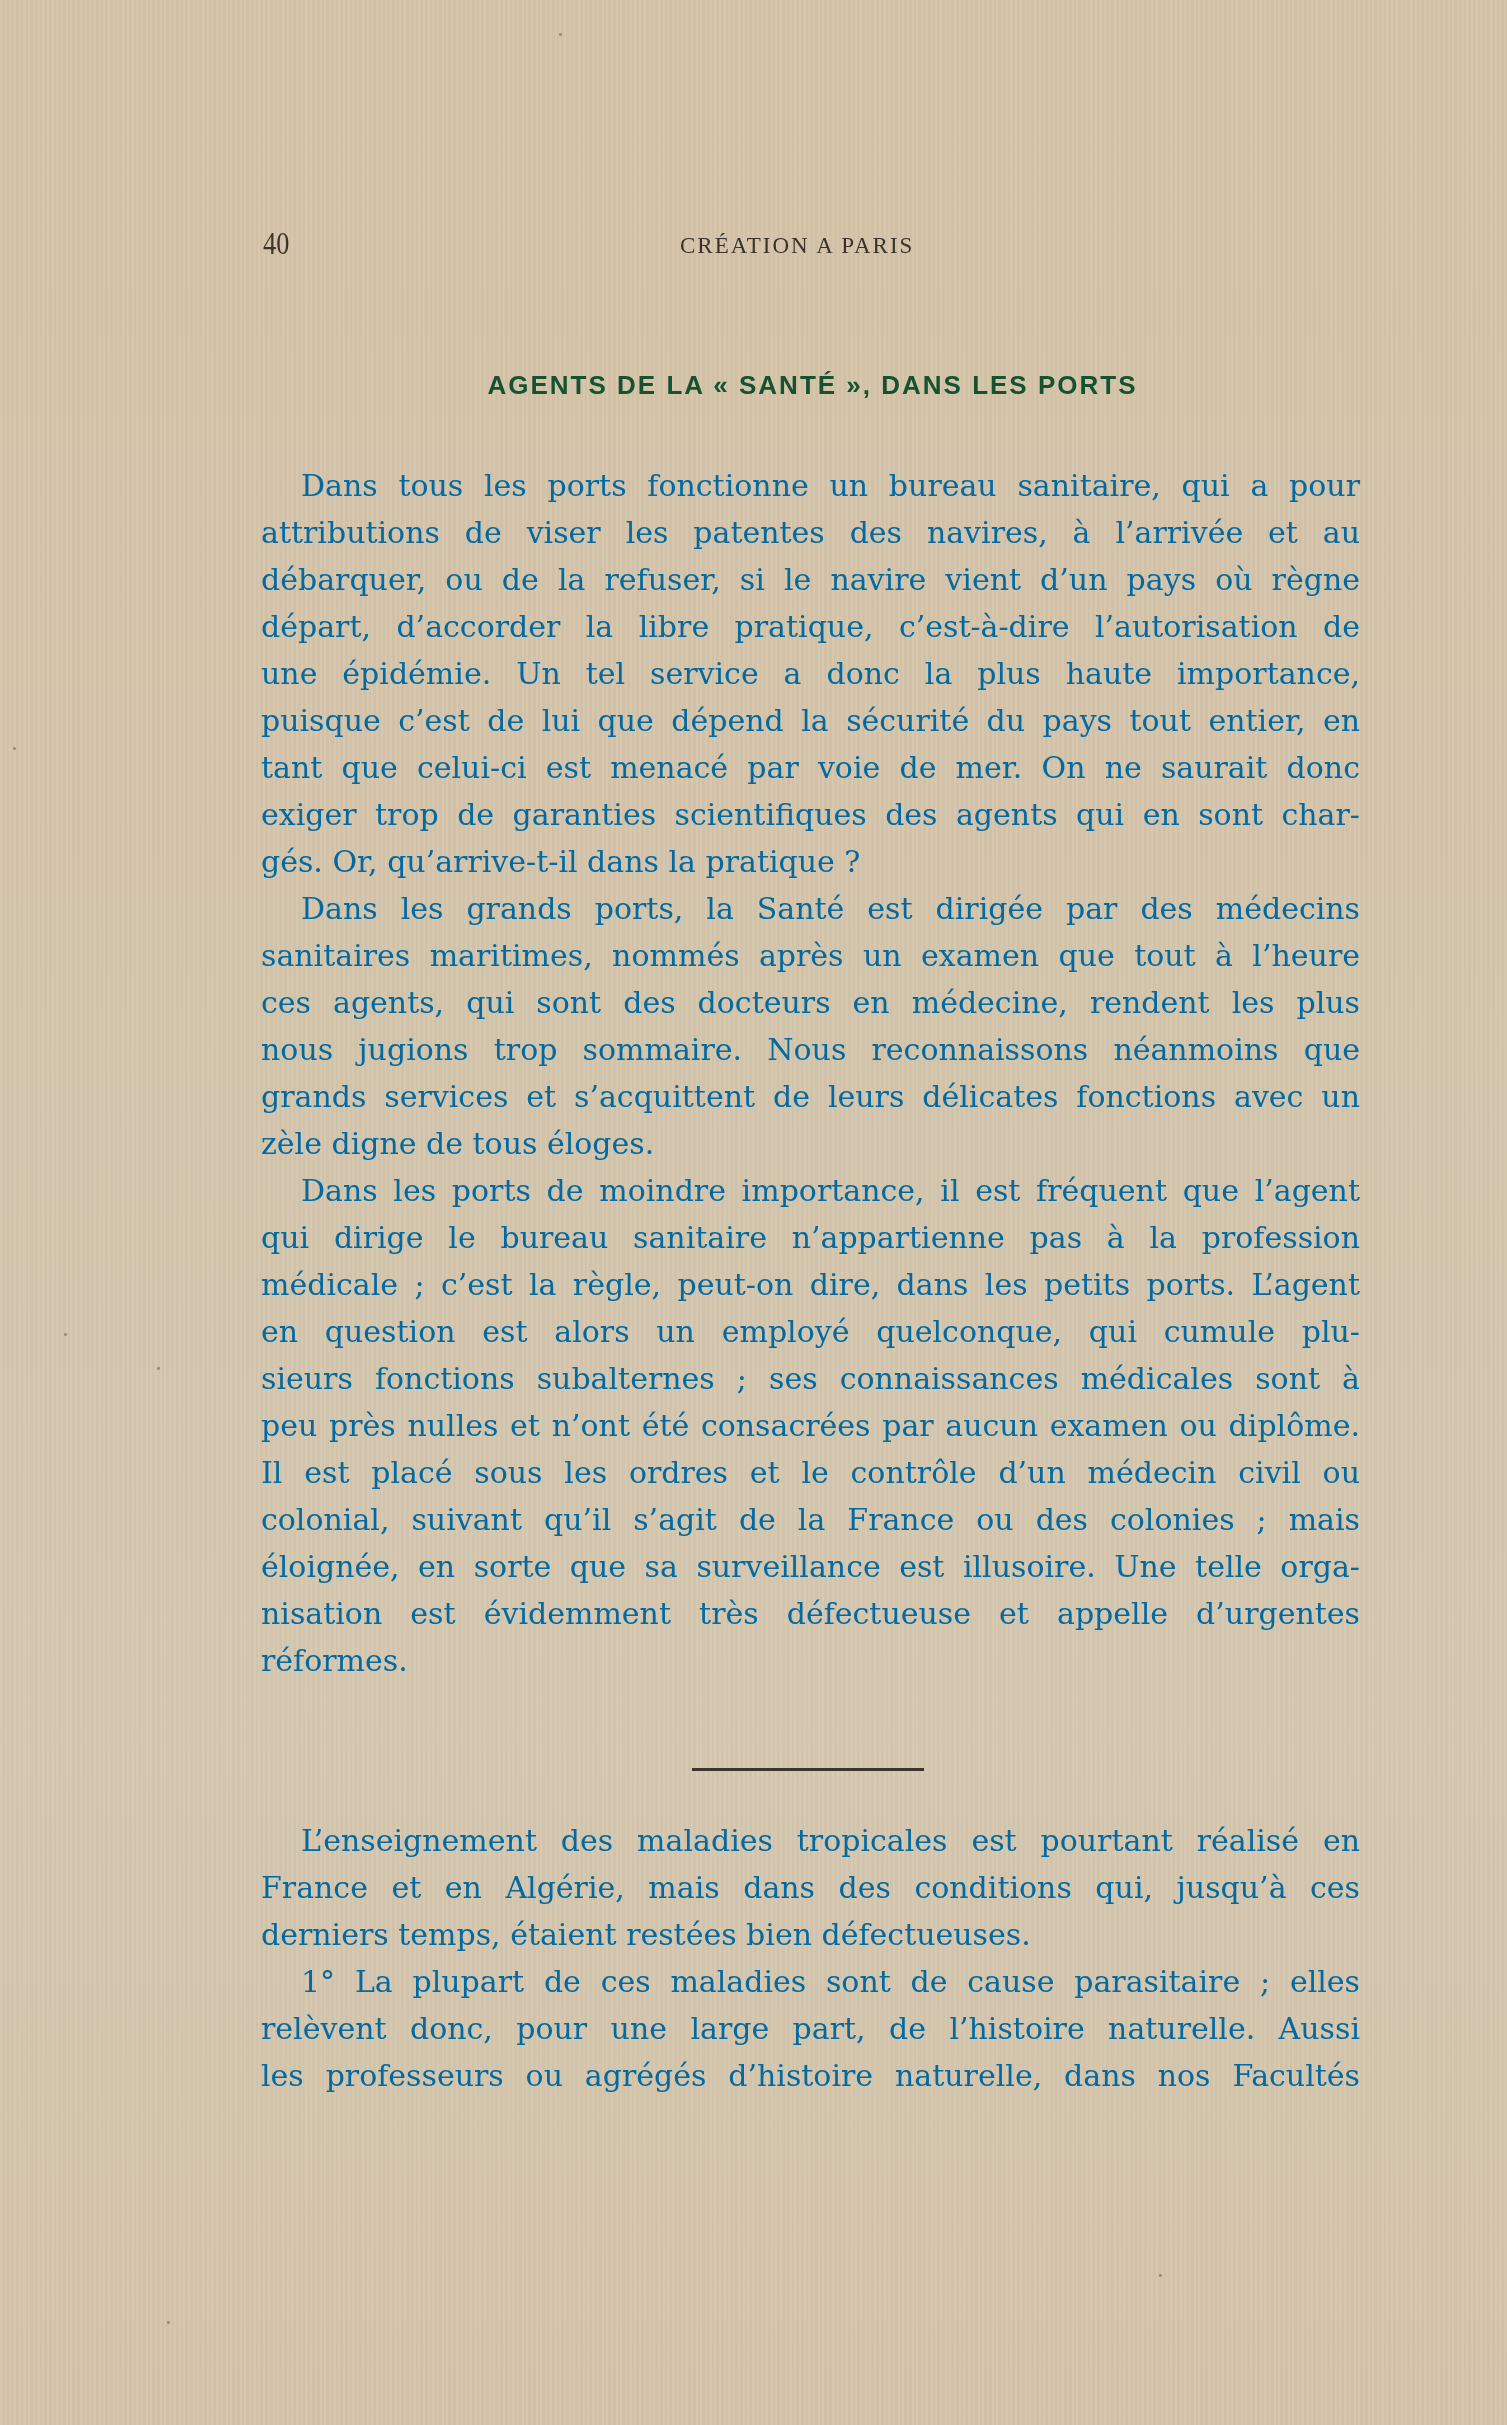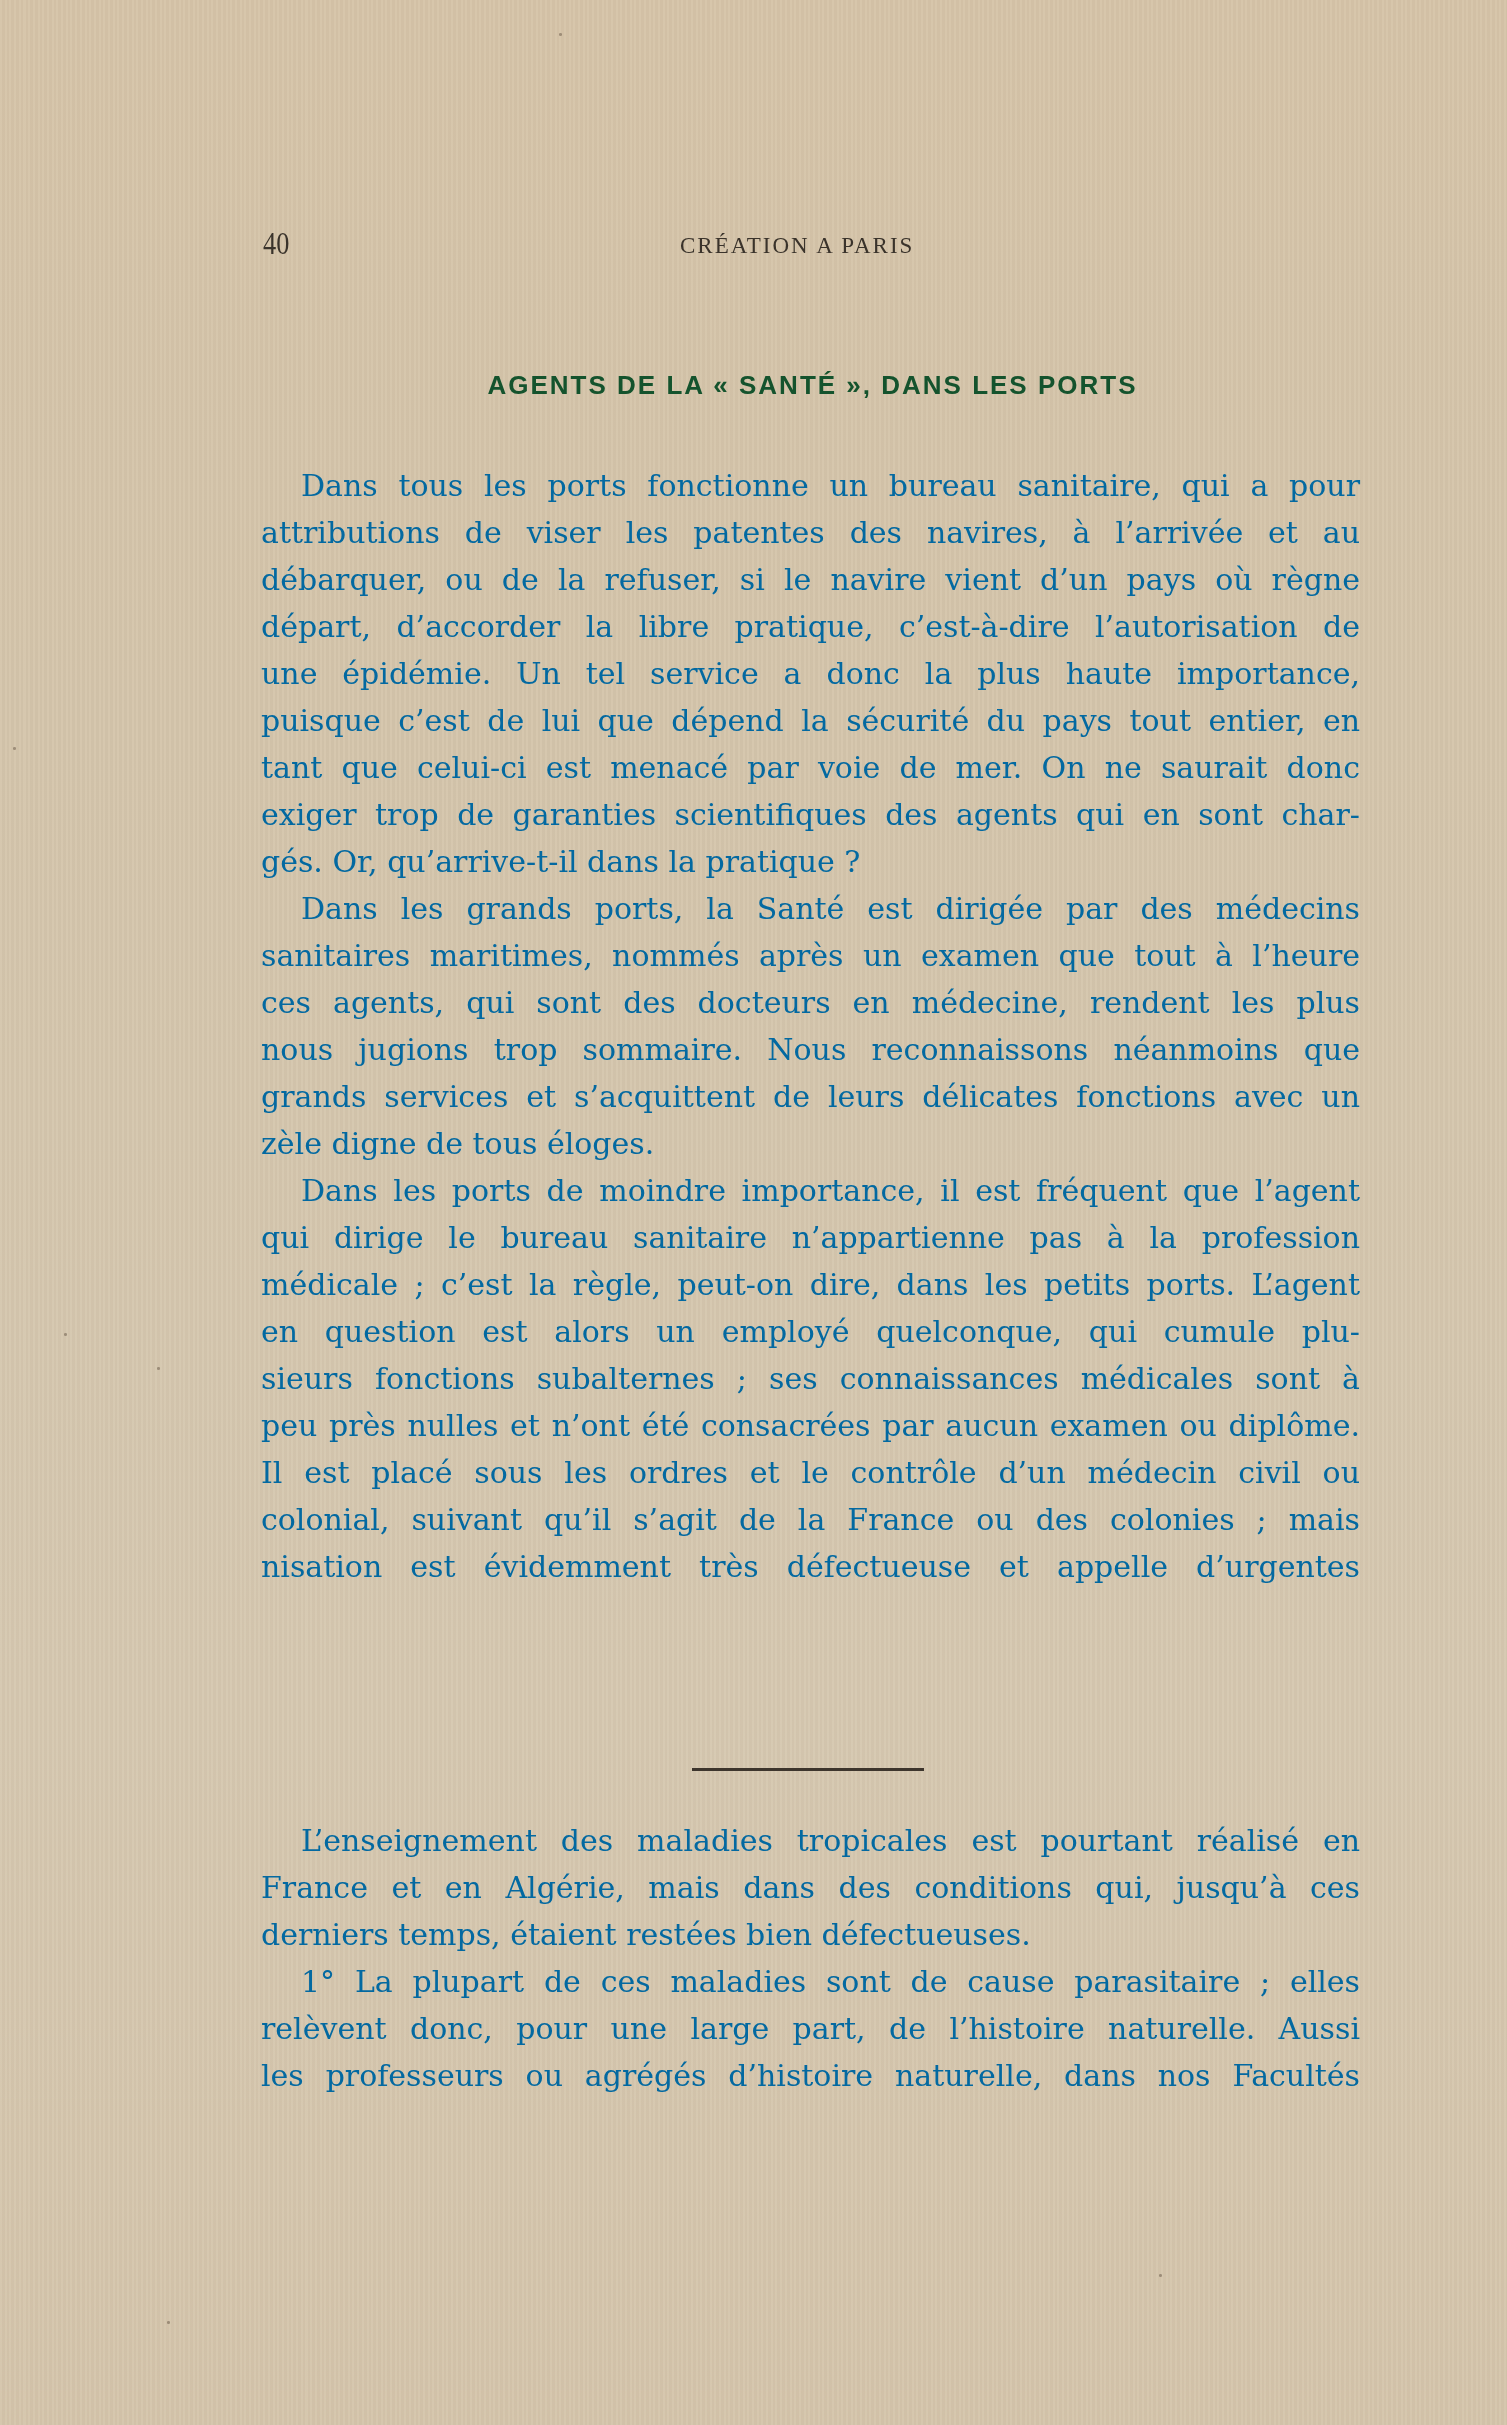--- a/index.html
+++ b/index.html
@@ -149,21 +149,23 @@
 
     <div>
       <span class="line indent">Dans les ports de moindre importance, il est fréquent que l’agent</span>
       <span class="line">qui dirige le bureau sanitaire n’appartienne pas à la profession</span>
       <span class="line">médicale ; c’est la règle, peut-on dire, dans les petits ports. L’agent</span>
       <span class="line">en question est alors un employé quelconque, qui cumule plu-</span>
       <span class="line">sieurs fonctions subalternes ; ses connaissances médicales sont à</span>
       <span class="line">peu près nulles et n’ont été consacrées par aucun examen ou diplôme.</span>
       <span class="line">Il est placé sous les ordres et le contrôle d’un médecin civil ou</span>
       <span class="line">colonial, suivant qu’il s’agit de la France ou des colonies ; mais</span>
+      <span class="line">éloignée, en sorte que sa surveillance est illusoire. Une telle orga-</span>
       <span class="line">nisation est évidemment très défectueuse et appelle d’urgentes</span>
+      <span class="line last">réformes.</span>
     </div>
   </div>
 
   <div class="rule"></div>
 
   <div class="body-text-2">
 
     <div>
       <span class="line indent">L’enseignement des maladies tropicales est pourtant réalisé en</span>
       <span class="line">France et en Algérie, mais dans des conditions qui, jusqu’à ces</span>

